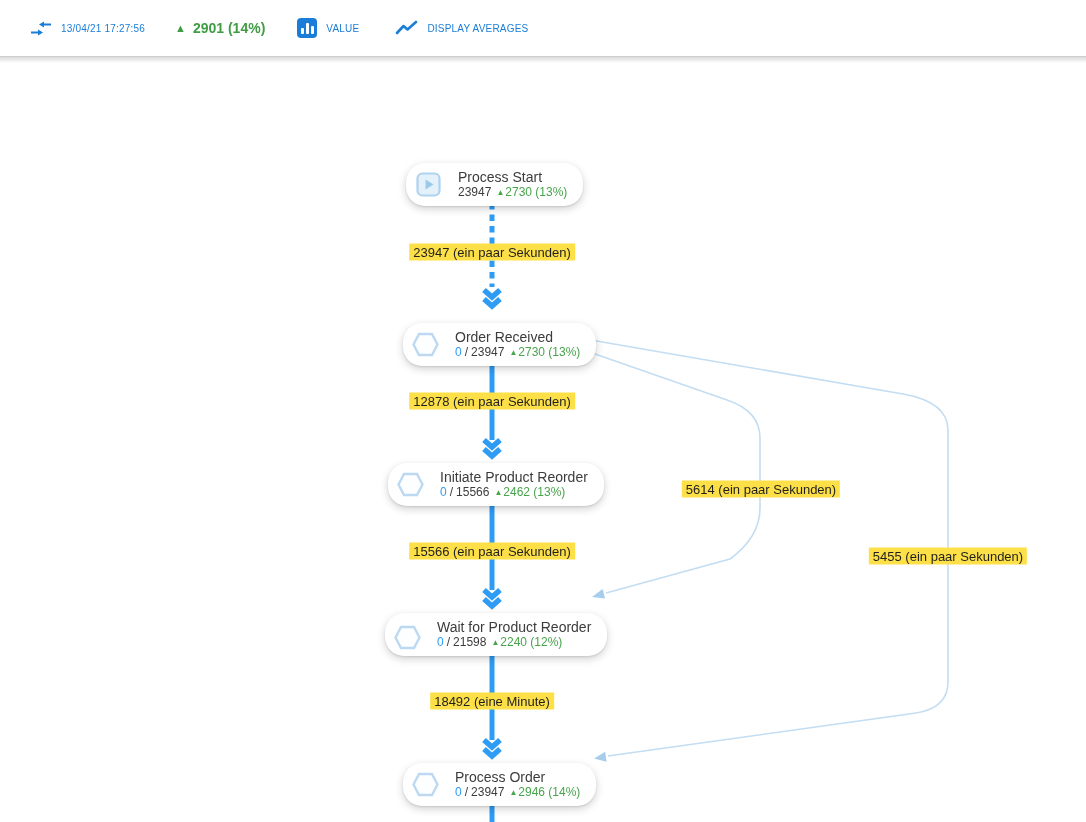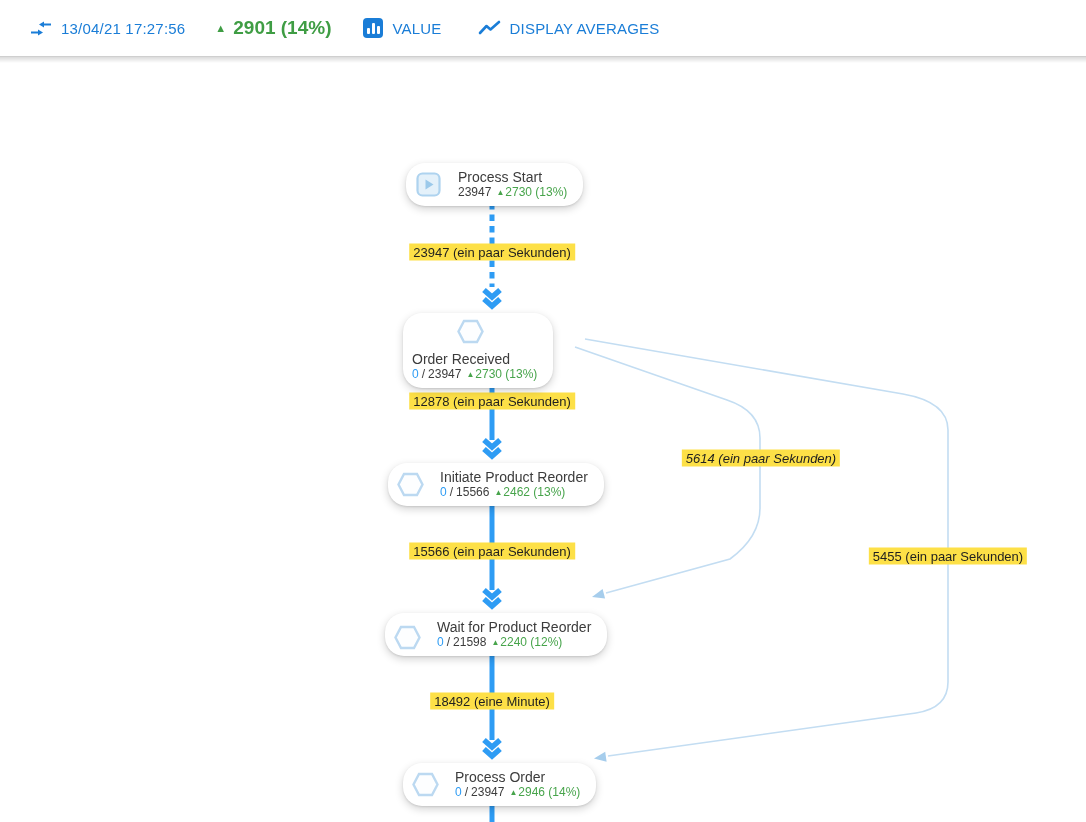--- a/index.html
+++ b/index.html
@@ -23,24 +23,24 @@
   }
   .toolbar::after {
     content: "";
     position: absolute; left: 0; right: 0; top: 57px; height: 6px;
     background: linear-gradient(to bottom, rgba(0,0,0,0.14), rgba(0,0,0,0));
     pointer-events: none;
   }
   .tb-group { display: flex; align-items: center; cursor: pointer; }
   .tb-group + .tb-group { margin-left: 30px; }
   .tb-blue-text {
-    color: #1a7dd7; font-size: 15px; margin-left: 9px; letter-spacing: 0.2px;
+    color: #1a7dd7; font-size: 10px; margin-left: 9px; letter-spacing: 0.2px;
   }
   .tb-green-text {
-    color: #3f9d44; font-size: 19px; font-weight: bold; margin-left: 7px;
+    color: #3f9d44; font-size: 14px; font-weight: bold; margin-left: 7px;
   }
   .tb-tri { color: #3f9d44; font-size: 11px; line-height: 1; }
   .tb-chart-icon {
     width: 20px; height: 20px; border-radius: 4px; background: #1a7dd7;
     display: flex; align-items: flex-end; justify-content: center; gap: 2px;
     padding-bottom: 4px;
   }
   .tb-chart-icon i { display: block; width: 3px; background: #ffffff; border-radius: 1px; }
   .tb-chart-icon i:nth-child(1) { height: 6px; }
   .tb-chart-icon i:nth-child(2) { height: 11px; }
@@ -114,39 +114,39 @@
       <path d="M484 749 L492 756 L500 749" stroke-width="5.5"></path>
 
       <line x1="492" y1="801" x2="492" y2="822" stroke-width="5"></line>
     </g>
   </svg>
 
   <div class="edge-label" style="left:492px; top:252px;">23947 (ein paar Sekunden)</div>
   <div class="edge-label" style="left:492px; top:401px;">12878 (ein paar Sekunden)</div>
   <div class="edge-label" style="left:492px; top:551px;">15566 (ein paar Sekunden)</div>
   <div class="edge-label" style="left:492px; top:701px;">18492 (eine Minute)</div>
-  <div class="edge-label" style="left:761px; top:458px;font-style:italic;">5614 (ein paar Sekunden)</div>
+  <div class="edge-label" style="left:761px; top:489px;">5614 (ein paar Sekunden)</div>
   <div class="edge-label" style="left:948px; top:556px;">5455 (ein paar Sekunden)</div>
 
   <div class="node" style="left:406px; top:163px;">
     <div class="node-icon">
       <svg width="25" height="25" viewBox="0 0 25 25">
         <rect x="1.5" y="1.5" width="22" height="22" rx="5" fill="#e4f1fa" stroke="#aed3ef" stroke-width="2.2"></rect>
         <polygon points="9.5,7.5 9.5,17.5 17.5,12.5" fill="#9bc9ea"></polygon>
       </svg>
     </div>
     <div class="node-text">
       <div class="node-title">Process Start</div>
       <div class="node-stats">
         <span>23947</span><span class="delta"><span class="tri">▲</span><span>2730 (13%)</span></span>
       </div>
     </div>
   </div>
 
-  <div class="node" style="left:403px; top:313px;flex-direction:column;">
+  <div class="node" style="left:403px; top:323px;">
     <div class="node-icon">
       <svg width="27" height="25" viewBox="0 0 27 25">
         <polygon points="7,2 20,2 25.5,12.5 20,23 7,23 1.5,12.5" fill="#fdfeff" stroke="#bcd9f1" stroke-width="2.4"></polygon>
       </svg>
     </div>
     <div class="node-text">
       <div class="node-title">Order Received</div>
       <div class="node-stats">
         <span class="count">0</span><span class="sep">/</span><span>23947</span><span class="delta"><span class="tri">▲</span><span>2730 (13%)</span></span>
       </div>

